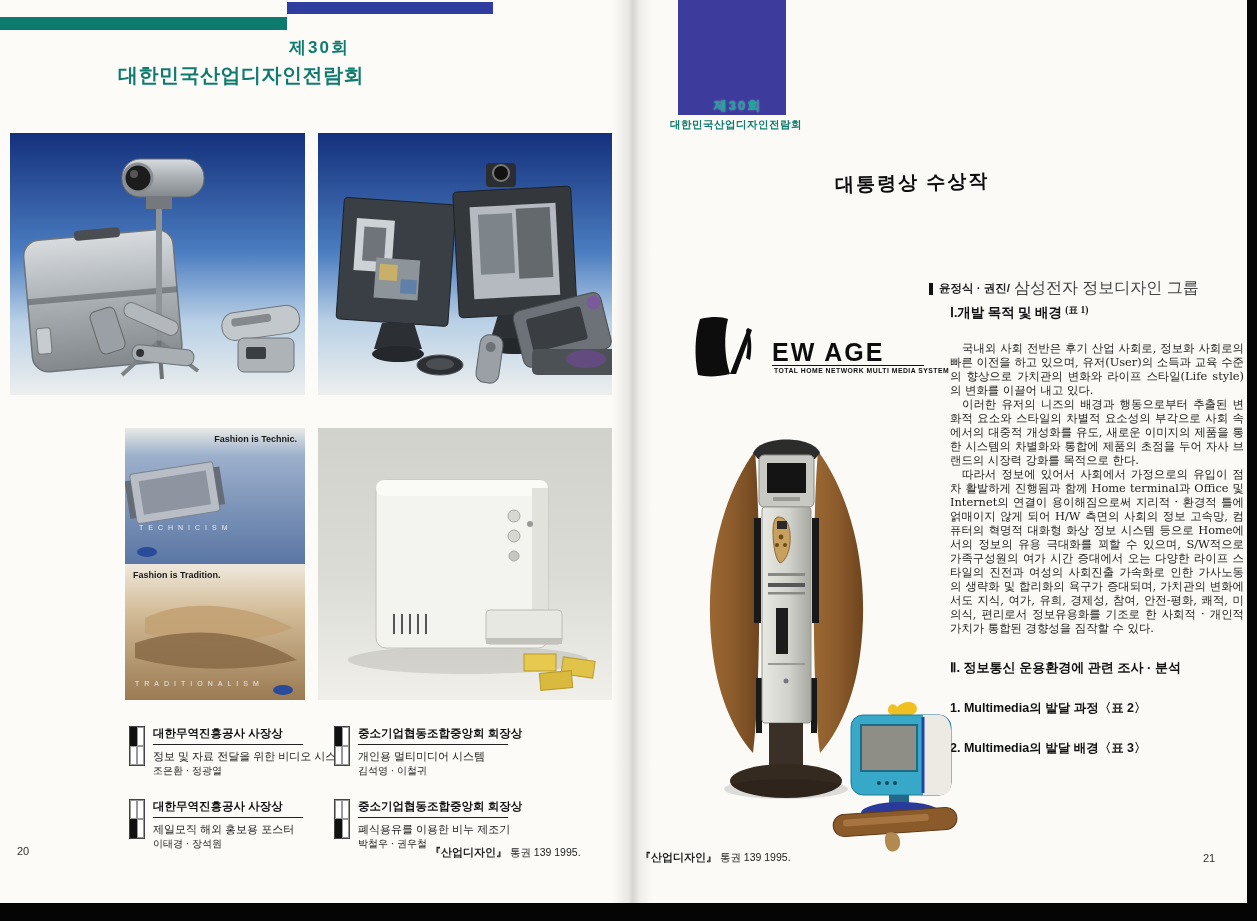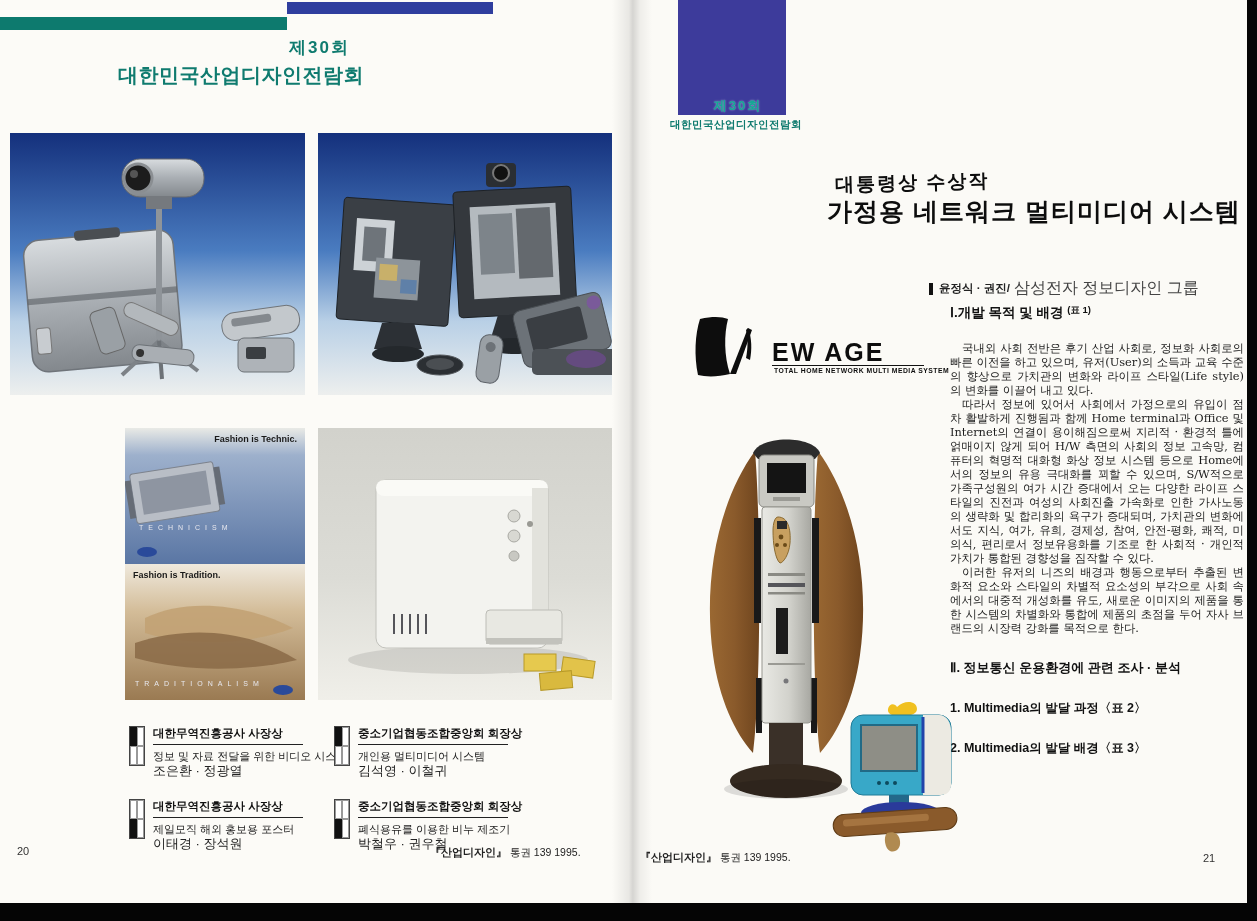--- a/index.html
+++ b/index.html
@@ -31,21 +31,21 @@
 
   .award { position:absolute; display:flex; gap:8px; }
   .award-icon { width:16px; height:40px; border:1px solid #444; display:grid;
                 grid-template-columns:1fr 1fr; grid-template-rows:1fr 1fr; background:#fff; flex:0 0 auto; }
   .award-icon span { border:0.5px solid #999; }
   .award-icon .black { background:#111; border-color:#111; }
   .award-text { width:150px; }
   .award-title { font-size:11.5px; font-weight:bold; color:#111; white-space:nowrap;
                  border-bottom:1.5px solid #222; padding-bottom:3px; margin-bottom:4px; }
   .award-work   { font-size:11px; color:#222; line-height:14px; white-space:nowrap; }
-  .award-authors{ font-size:13px; color:#222; line-height:15px; }
+  .award-authors{ font-size:10px; color:#222; line-height:15px; }
 
   .pagenum { position:absolute; font-size:11px; color:#333; }
   .footer  { position:absolute; font-size:10.5px; color:#222; white-space:nowrap; }
   .footer .journal { font-weight:bold; font-size:11px; }
 
   
   .rp-bluebox { position:absolute; left:48px; top:0; width:108px; height:115px; background:#3d3b9b; }
   .rp-logo1 { position:absolute; left:60px; top:97px; width:96px; text-align:center; font-size:13px; font-weight:bold;
               color:#16a795; letter-spacing:2px; z-index:2; text-shadow:0 0 2px rgba(255,255,255,0.55); }
   .rp-logo2 { position:absolute; left:36px; top:118px; width:140px; text-align:center; font-size:10.5px;
@@ -59,21 +59,21 @@
   .rp-byline .authors { font-weight:bold; }
   .rp-byline .affil { font-size:16px; color:#444; margin-left:4px; }
 
   .newage { position:absolute; left:56px; top:316px; width:240px; height:64px; }
   .newage .brush { position:absolute; left:0; top:0; }
   .newage .name { position:absolute; left:86px; top:22px; font-size:25px; font-weight:900; letter-spacing:2px; color:#0d0d0d; }
   .newage .tagline { position:absolute; left:88px; top:51px; font-size:6.8px; font-weight:bold; letter-spacing:0.5px; color:#0d0d0d; white-space:nowrap; }
   .newage .rule { position:absolute; left:86px; top:49px; width:152px; height:1px; background:#111; }
 
   .article { position:absolute; left:320px; top:304px; width:294px; color:#1b1b1b; }
-  .article .h1 { font-size:13.5px; font-weight:bold; font-family:Liberation Sans, sans-serif; color:#111; margin-bottom:19px; }
+  .article .h1 { font-size:13.5px; font-weight:bold; font-family:Liberation Serif, serif; color:#111; margin-bottom:19px; }
   .article .h1 .tref { font-size:9.5px; font-weight:bold; vertical-align:4px; letter-spacing:0; }
   .article p { font-family:"DejaVu Serif", serif; font-size:11.4px; line-height:14px; text-align:justify; text-indent:12px; }
   .article .h2 { font-size:13px; font-weight:bold; color:#111; margin-top:24px; white-space:nowrap; }
   .article .sub { font-size:12.5px; font-weight:bold; color:#111; margin-top:23px; }
 
   .rp-pagenum { left:573px; top:852px; }
 </style>
 </head>
 <body>
 
@@ -327,21 +327,20 @@
     </div>
   </div>
 
   <div class="page page-right">
 
     <div class="rp-bluebox"></div>
     <div class="rp-logo1">제30회</div>
     <div class="rp-logo2">대한민국산업디자인전람회</div>
 
     <div class="rp-eyebrow">대통령상 수상작</div>
-    <div class="rp-title">가정용 네트워크 멀티미디어 시스템</div>
 
     <div class="rp-byline">
       <span class="mark"></span>
       <span class="authors">윤정식 · 권진/</span>
       <span class="affil">삼성전자 정보디자인 그룹</span>
     </div>
 
     <div class="newage">
       <svg class="brush" width="90" height="64" viewBox="0 0 90 64">
         <path d="M14,3 C28,0 36,1 42,3 C38,18 38,40 44,58 C32,61 20,61 12,59 C8,40 9,18 14,3 Z" fill="#0d0d0d"></path>
@@ -352,22 +351,22 @@
       <div class="rule"></div>
       <div class="tagline">TOTAL HOME NETWORK MULTI MEDIA SYSTEM</div>
     </div>
 
     <div class="article">
       <div class="h1">
         <span>Ⅰ.개발 목적 및 배경</span>
         <span class="tref">(표 1)</span>
       </div>
       <p>국내외 사회 전반은 후기 산업 사회로, 정보화 사회로의 빠른 이전을 하고 있으며, 유저(User)의 소득과 교육 수준의 향상으로 가치관의 변화와 라이프 스타일(Life style)의 변화를 이끌어 내고 있다.</p>
+      <p>이러한 유저의 니즈의 배경과 행동으로부터 추출된 변화적 요소와 스타일의 차별적 요소성의 부각으로 사회 속에서의 대중적 개성화를 유도, 새로운 이미지의 제품을 통한 시스템의 차별화와 통합에 제품의 초점을 두어 자사 브랜드의 시장력 강화를 목적으로 한다.</p>
       <p>따라서 정보에 있어서 사회에서 가정으로의 유입이 점차 활발하게 진행됨과 함께 Home terminal과 Office 및 Internet의 연결이 용이해짐으로써 지리적 · 환경적 틀에 얽매이지 않게 되어 H/W 측면의 사회의 정보 고속망, 컴퓨터의 혁명적 대화형 화상 정보 시스템 등으로 Home에서의 정보의 유용 극대화를 꾀할 수 있으며, S/W적으로 가족구성원의 여가 시간 증대에서 오는 다양한 라이프 스타일의 진전과 여성의 사회진출 가속화로 인한 가사노동의 생략화 및 합리화의 욕구가 증대되며, 가치관의 변화에서도 지식, 여가, 유희, 경제성, 참여, 안전-평화, 쾌적, 미의식, 편리로서 정보유용화를 기조로 한 사회적 · 개인적 가치가 통합된 경향성을 짐작할 수 있다.</p>
-      <p>이러한 유저의 니즈의 배경과 행동으로부터 추출된 변화적 요소와 스타일의 차별적 요소성의 부각으로 사회 속에서의 대중적 개성화를 유도, 새로운 이미지의 제품을 통한 시스템의 차별화와 통합에 제품의 초점을 두어 자사 브랜드의 시장력 강화를 목적으로 한다.</p>
       <div class="h2">Ⅱ. 정보통신 운용환경에 관련 조사 · 분석</div>
       <div class="sub">1. Multimedia의 발달 과정〈표 2〉</div>
       <div class="sub">2. Multimedia의 발달 배경〈표 3〉</div>
     </div>
 
     <div class="photo" style="left:25px; top:393px; width:310px; height:460px;">
       <svg width="310" height="460" viewBox="0 0 310 460">
         <defs>
           <linearGradient id="wood" x1="0" y1="0" x2="1" y2="0">
             <stop offset="0" stop-color="#9a6832"></stop>

